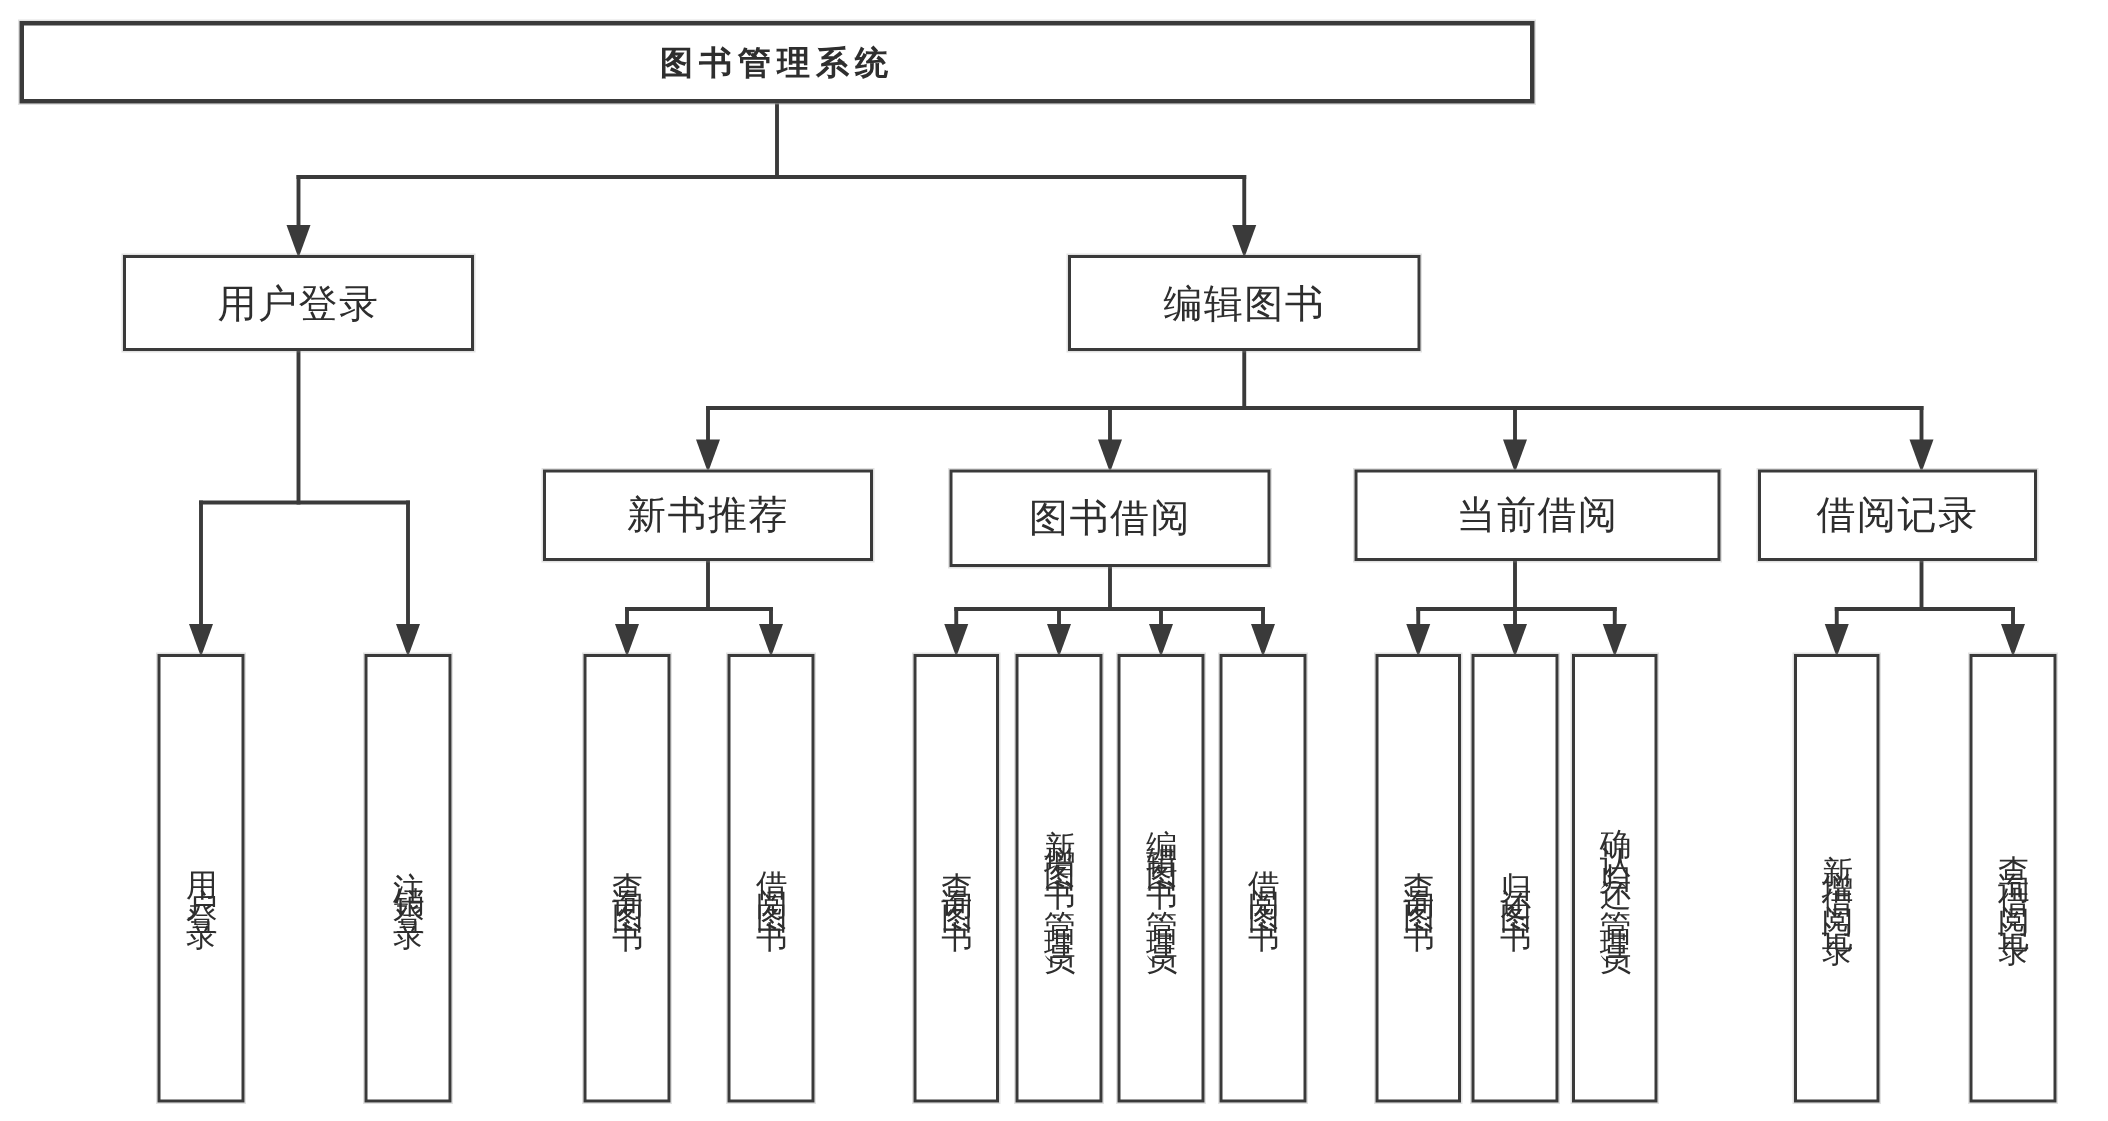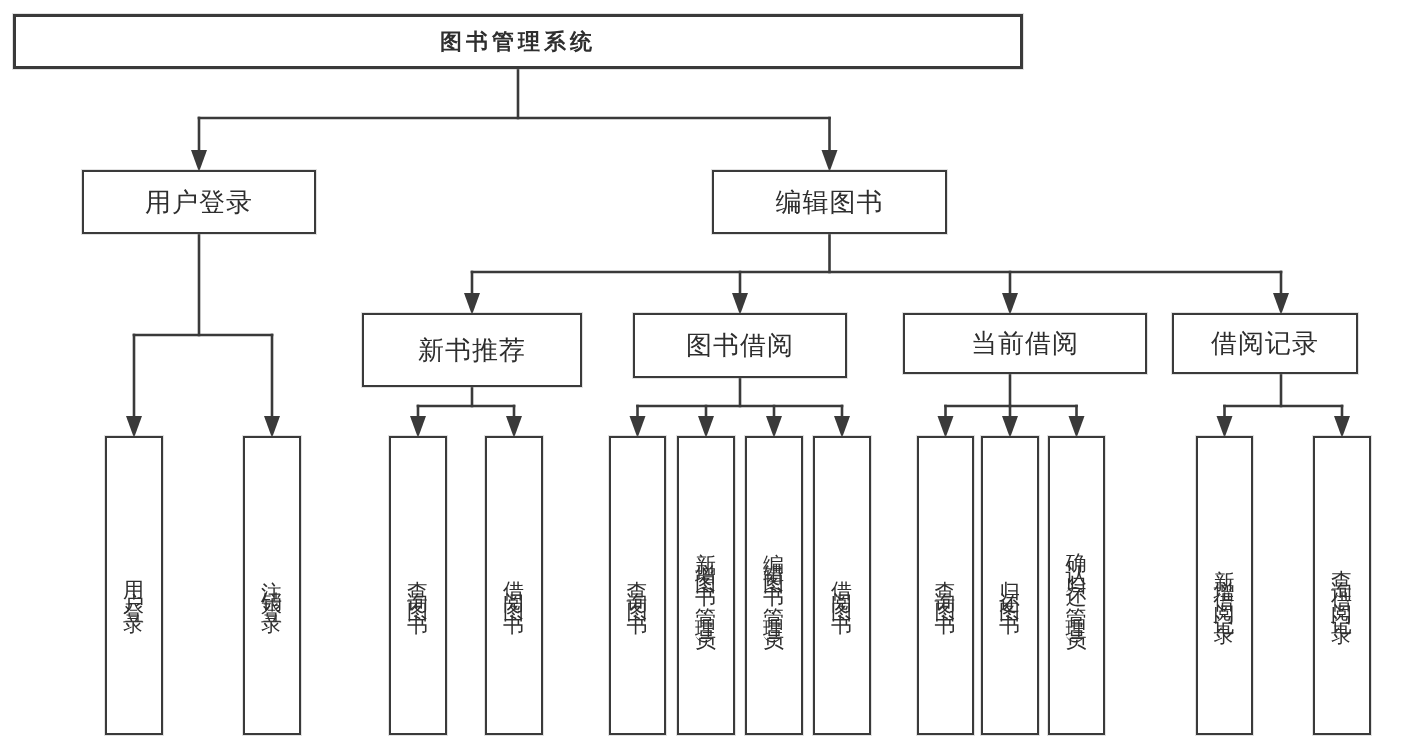--- a/index.html
+++ b/index.html
@@ -88,21 +88,21 @@
     <span class="lbl">图书管理系统</span>
   </div>
 
   <div class="node branch" style="left:82px;top:170px;width:234px;height:64px">
     <span class="lbl">用户登录</span>
   </div>
   <div class="node branch" style="left:712px;top:170px;width:235px;height:64px">
     <span class="lbl">编辑图书</span>
   </div>
 
-  <div class="node branch" style="left:362px;top:313px;width:220px;height:74px">
+  <div class="node branch" style="left:362px;top:313px;width:220px;height:61px">
     <span class="lbl">新书推荐</span>
   </div>
   <div class="node branch" style="left:633px;top:313px;width:214px;height:65px">
     <span class="lbl">图书借阅</span>
   </div>
   <div class="node branch" style="left:903px;top:313px;width:244px;height:61px">
     <span class="lbl">当前借阅</span>
   </div>
   <div class="node branch" style="left:1172px;top:313px;width:186px;height:61px">
     <span class="lbl">借阅记录</span>

